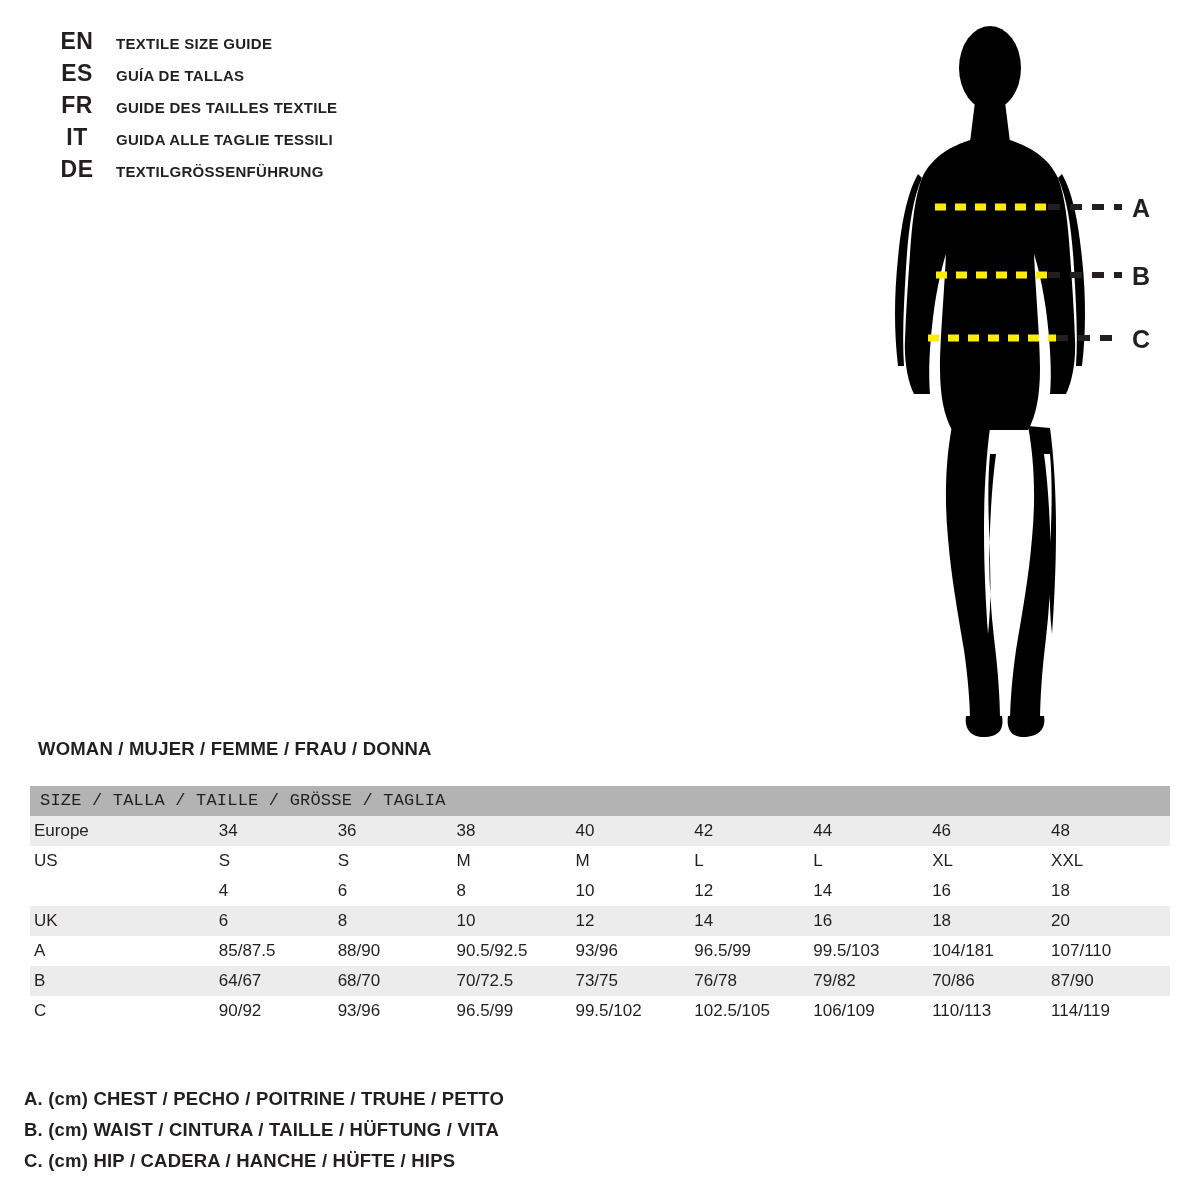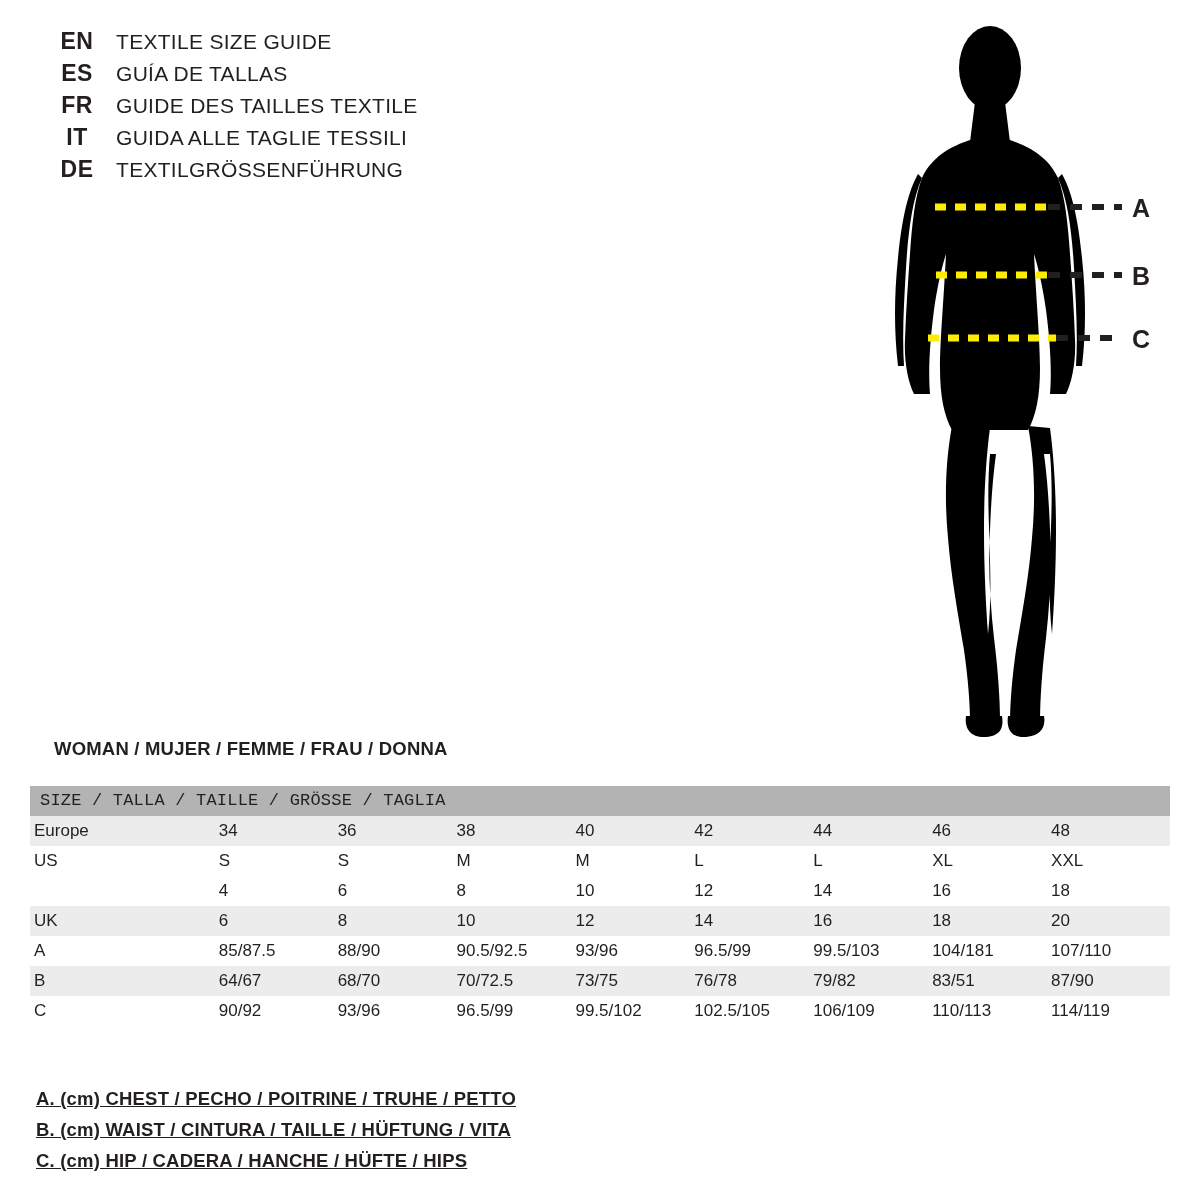--- a/index.html
+++ b/index.html
@@ -29,40 +29,40 @@
     height: 32px;
   }
   .title-lang {
     width: 78px;
     font-size: 23px;
     font-weight: bold;
     letter-spacing: 0.5px;
     text-align: center;
   }
   .title-text {
-    font-size: 21px;
-    font-weight: normal;
+    font-size: 15px;
+    font-weight: bold;
     letter-spacing: 0.3px;
     white-space: nowrap;
   }
 
   
   #figure-area {
     position: absolute;
     left: 860px;
     top: 10px;
     width: 330px;
     height: 740px;
   }
   #figure-svg { display: block; }
 
   
   #woman-heading {
     position: absolute;
-    left: 54px;
+    left: 38px;
     top: 738px;
     font-size: 18.5px;
     font-weight: bold;
     letter-spacing: 0.2px;
     white-space: nowrap;
   }
 
   
   #size-table {
     position: absolute;
@@ -99,24 +99,23 @@
   }
   #size-table td.val {
     text-align: left;
     width: 119px;
     white-space: nowrap;
   }
 
   
   #legend {
     position: absolute;
-    left: 36px;
+    left: 24px;
     top: 1088px;
     width: 800px;
-    text-decoration: underline;
   }
   .legend-line {
     font-size: 18.5px;
     font-weight: bold;
     letter-spacing: 0.2px;
     height: 31px;
     white-space: nowrap;
   }
 
   
@@ -311,21 +310,21 @@
     </tr>
 
     <tr class="row-alt">
       <td class="rowlabel">B</td>
       <td class="val">64/67</td>
       <td class="val">68/70</td>
       <td class="val">70/72.5</td>
       <td class="val">73/75</td>
       <td class="val">76/78</td>
       <td class="val">79/82</td>
-      <td class="val">83/51</td>
+      <td class="val">70/86</td>
       <td class="val">87/90</td>
     </tr>
 
     <tr class="row-plain">
       <td class="rowlabel">C</td>
       <td class="val">90/92</td>
       <td class="val">93/96</td>
       <td class="val">96.5/99</td>
       <td class="val">99.5/102</td>
       <td class="val">102.5/105</td>

